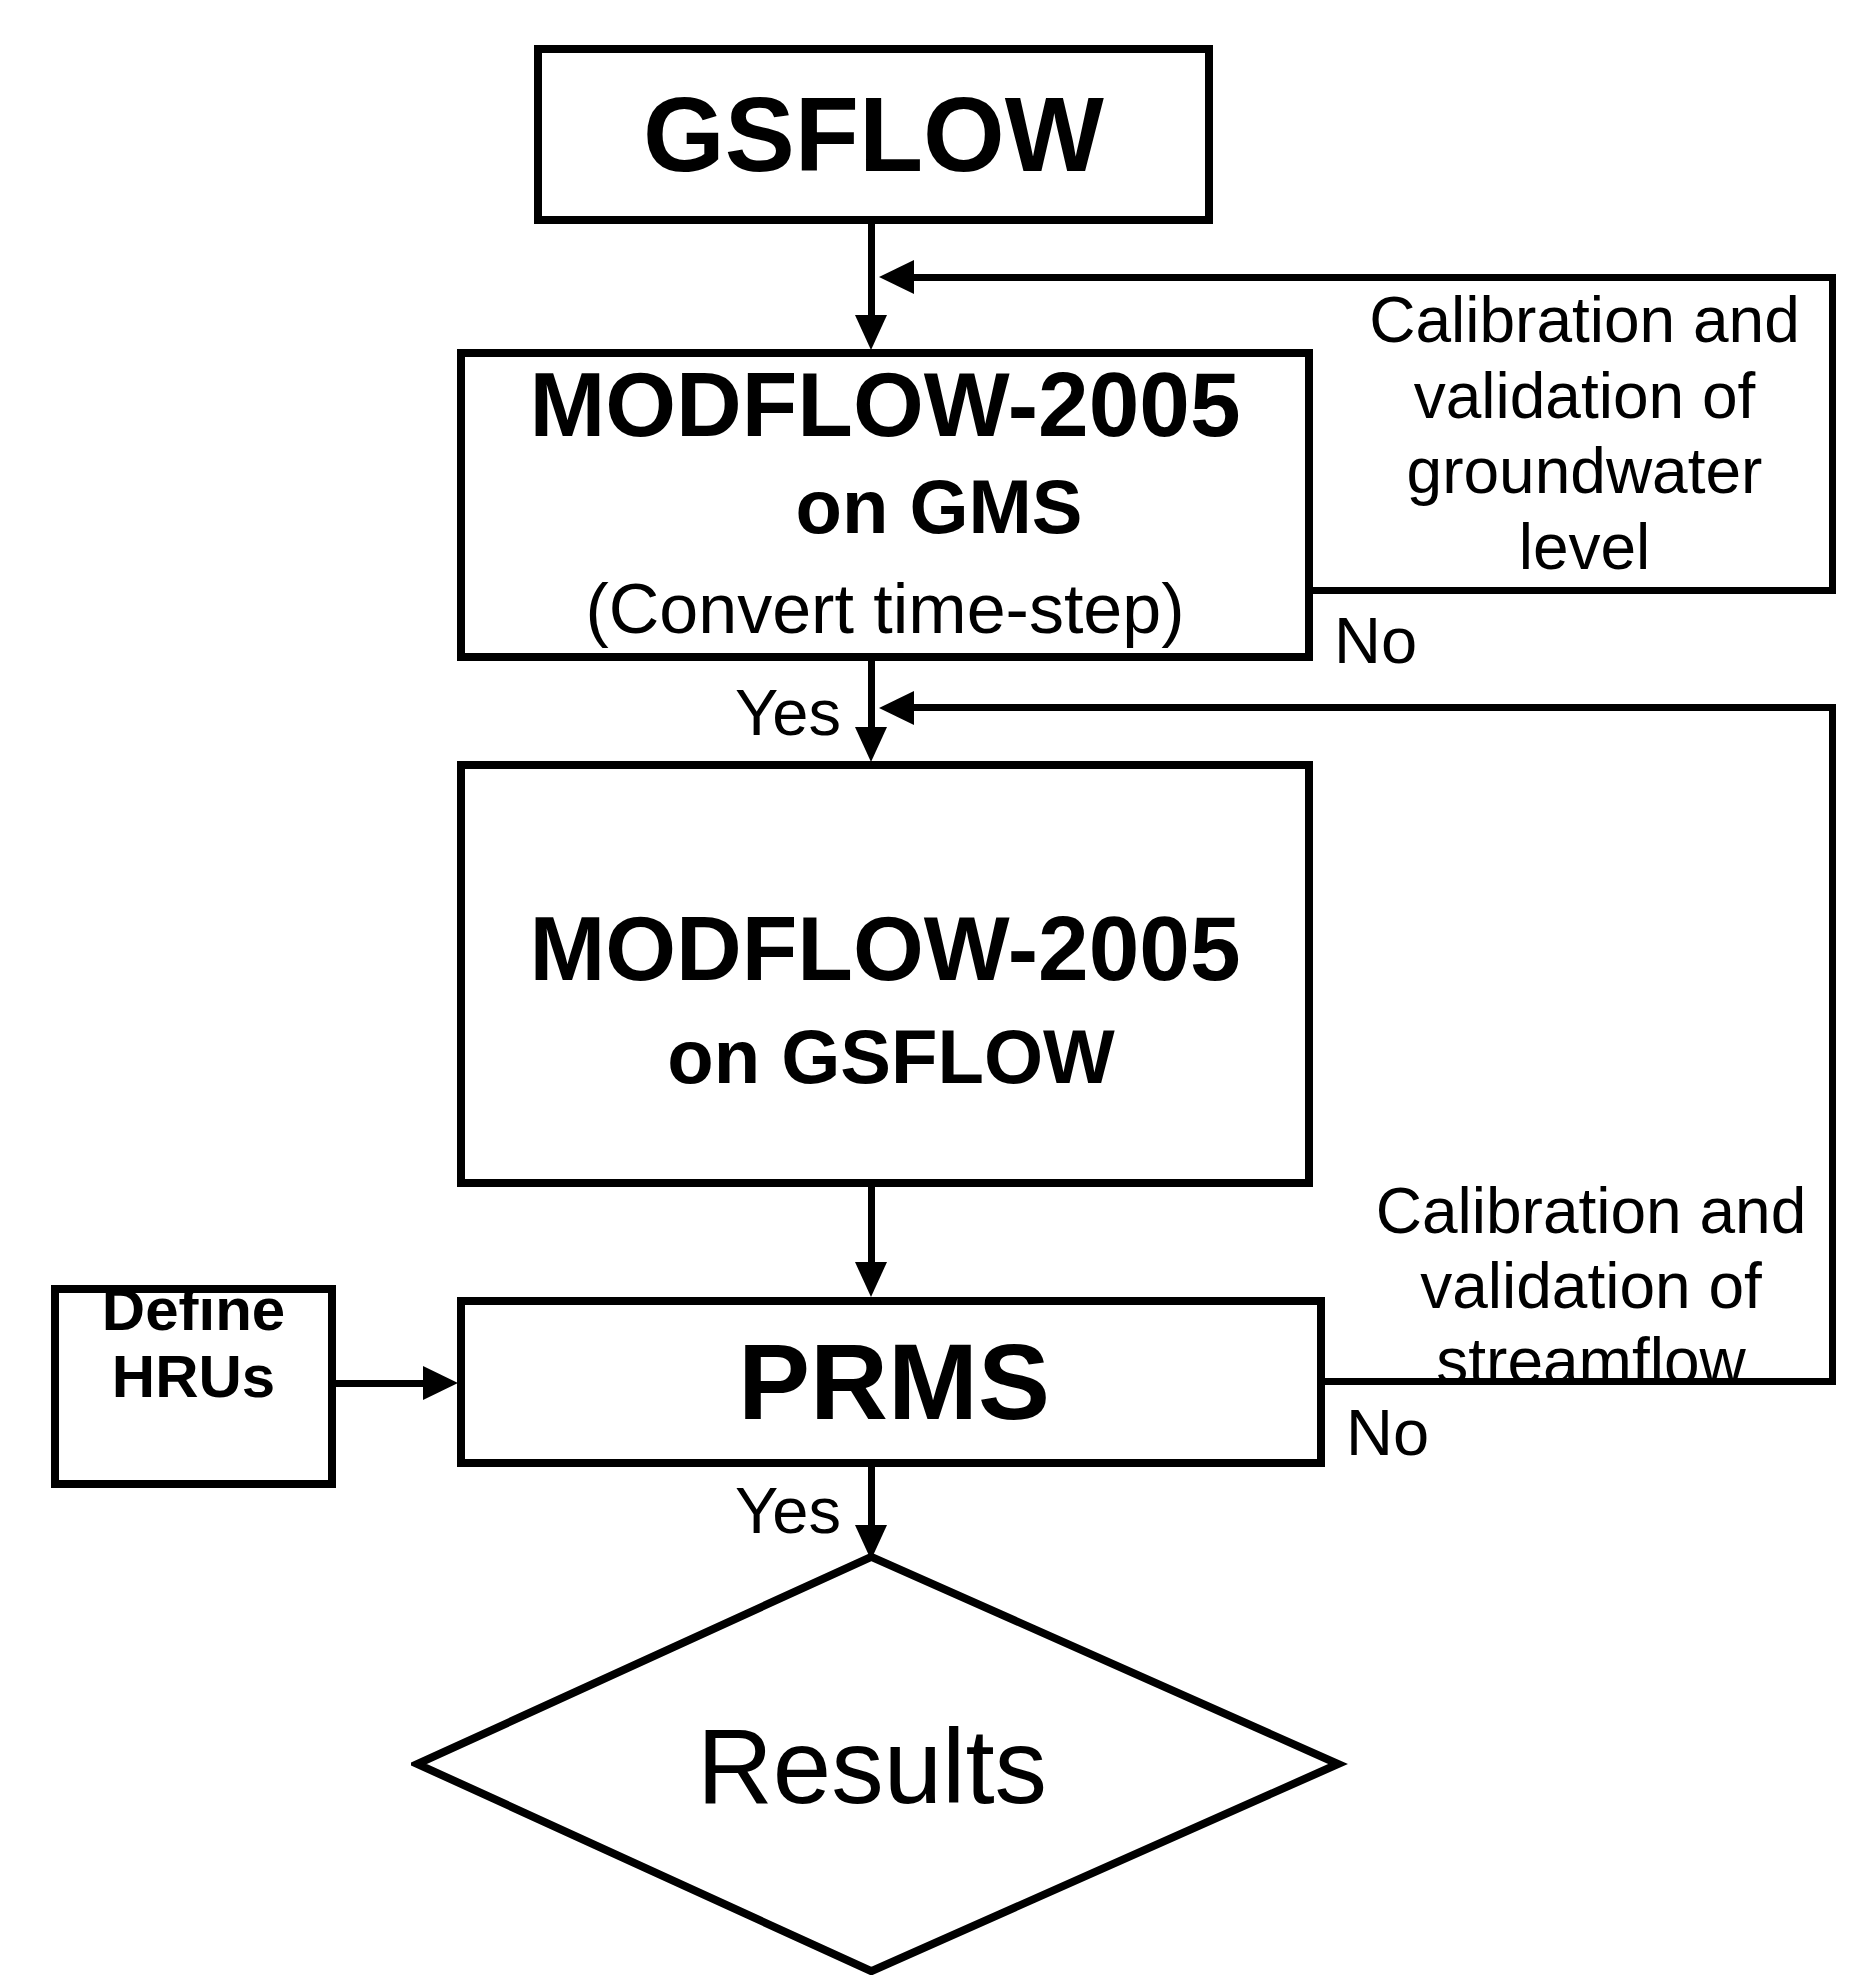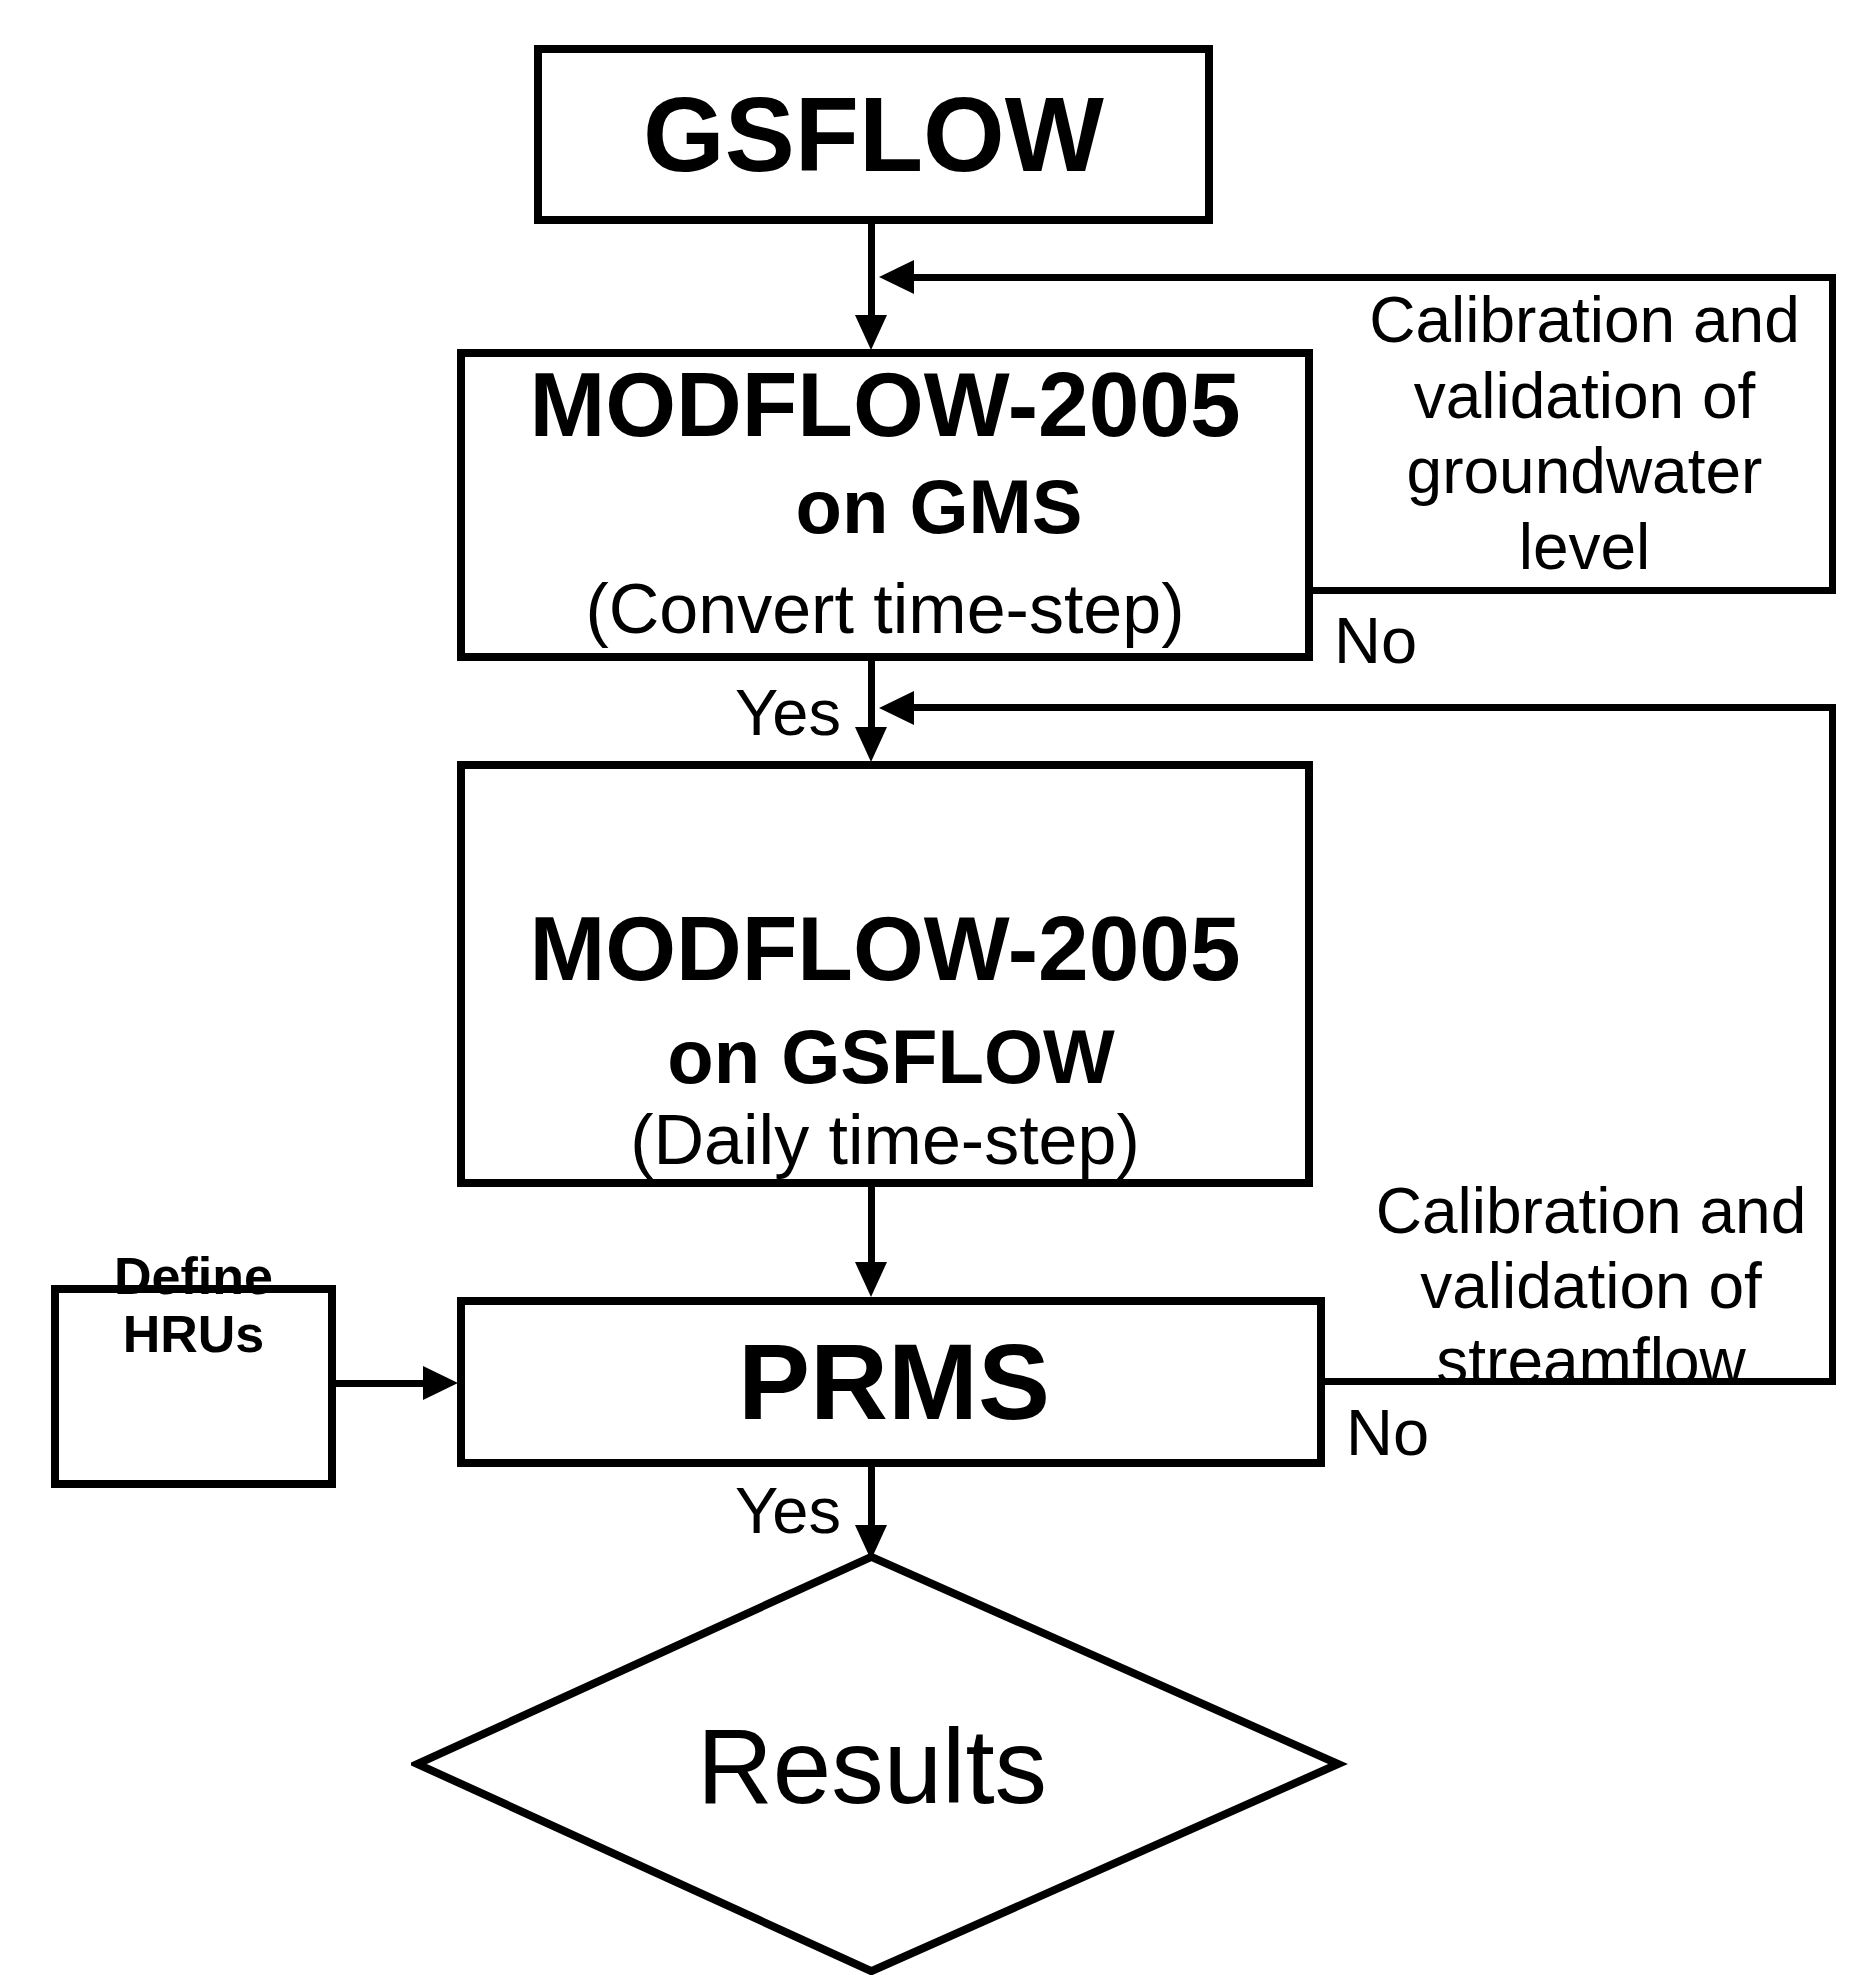--- a/index.html
+++ b/index.html
@@ -39,21 +39,21 @@
   }
   .prelines{ white-space:pre-line; }
   .t-gsflow      { left:534px;  top:82px;  width:679px;  font-size:105px; font-weight:bold; }
   .t-mf1-title   { left:457px;  top:359px;  width:856px; font-size:91px; font-weight:bold; }
   .t-mf1-sub     { left:457px;  top:469px;  width:964px; font-size:76px; font-weight:bold; }
   .t-mf1-note    { left:457px;  top:574px;  width:856px; font-size:70px; }
   .t-cv-pre      { left:457px;  top:810px; width:856px; font-size:73px; font-weight:bold; }
   .t-cv-title    { left:457px;  top:903px; width:856px; font-size:91px; font-weight:bold; }
   .t-cv-sub      { left:457px;  top:1019px; width:868px; font-size:76px; font-weight:bold; }
   .t-cv-note     { left:457px;  top:1105px; width:856px; font-size:70px; }
-  .t-hrus        { left:51px;   top:1247px; width:285px;  font-size:52px; font-weight:bold; line-height:1.12; }
+  .t-hrus        { left:51px;   top:1276px; width:285px;  font-size:60px; font-weight:bold; line-height:1.12; }
   .t-prms        { left:450px;  top:1328px; width:888px; font-size:108px; font-weight:bold; }
   .t-results     { left:439px;  top:1714px; width:866px; font-size:105px; font-weight:normal; }
   .t-calib-gw    { left:1339px; top:283px;  width:491px;  font-size:64px;  line-height:1.18; }
   .t-calib-sf    { left:1353px; top:1174px; width:476px;  font-size:64px;  line-height:1.17; }
   .t-no1         { left:1334px; top:608px;  font-size:65px; text-align:left; }
   .t-no2         { left:1346px; top:1400px; font-size:65px; text-align:left; }
   .t-yes1        { left:675px;  top:680px;  width:166px; font-size:65px; text-align:right; }
   .t-yes2        { left:675px;  top:1478px; width:166px; font-size:65px; text-align:right; }
   
   .line{
@@ -119,21 +119,20 @@
   <div class="txt t-gsflow">GSFLOW</div>
 
   <div class="node box-modflow"></div>
   <div class="txt t-mf1-title">MODFLOW-2005</div>
   <div class="txt t-mf1-sub">on GMS</div>
   <div class="txt t-mf1-note">(Convert time-step)</div>
 
   <div class="node box-convert"></div>
   <div class="txt t-cv-title">MODFLOW-2005</div>
   <div class="txt t-cv-sub">on GSFLOW</div>
-  <div class="txt t-cv-note">(Daily time-step)</div>
 
   <div class="node box-hrus"></div>
   <div class="txt t-hrus prelines">Define
 HRUs</div>
 
   <div class="node box-prms"></div>
   <div class="txt t-prms">PRMS</div>
 
   <svg class="diamond-svg" viewBox="0 0 1300 590" preserveAspectRatio="none">
     <polygon points="638,8 1285,295 638,582 9,295"></polygon>

